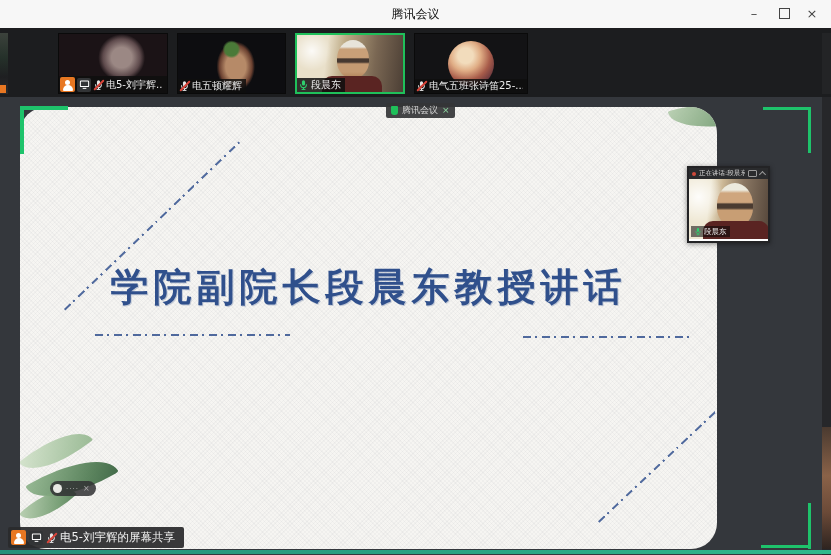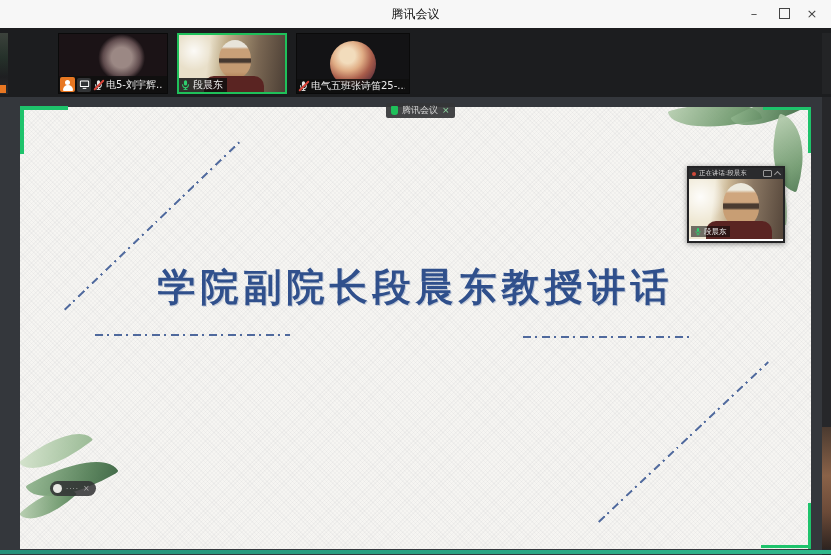--- a/index.html
+++ b/index.html
@@ -55,25 +55,25 @@
   .p3 .vid::before{content:"";position:absolute;left:38%;top:8%;width:32px;height:38px;border-radius:50% 50% 44% 44%;background:linear-gradient(#e8e4da 0 18%,#c9a078 24% 46%,#463830 50% 58%,#c49a72 63% 84%,#b08258 100%);}
   .p3 .vid::after{content:"";position:absolute;left:24%;top:72%;width:60px;height:22px;border-radius:10px 10px 0 0;background:#5a2422;}
   .p4 .vid{background:#131315;}
   .p4 .vid::before{content:"";position:absolute;left:50%;top:50%;width:46px;height:46px;margin:-23px 0 0 -23px;border-radius:50%;background:radial-gradient(circle at 38% 32%,#f2dcbc 0 18%,#e0ad85 36%,#a85c4a 58%,#63333c 80%,#2e1b24 100%);}
   .p5 .vid{background:#17181a;}
   .p5 .vid::before{content:"";position:absolute;left:50%;top:50%;width:46px;height:46px;margin:-23px 0 0 -23px;border-radius:50%;background:#f5f4f0;box-shadow:inset 0 0 0 1px #d8d8d2;}
   .p5 .vid::after{content:"";position:absolute;left:50%;top:58%;width:16px;height:12px;margin-left:-10px;border:1.6px solid #96a08f;border-radius:50%;border-top-color:transparent;border-left-color:transparent;transform:rotate(18deg);}
 
   
   .main{position:absolute;left:0;top:97px;width:831px;height:458px;background:#34373c;}
-  .slide{position:absolute;left:20px;top:10px;width:791px;height:442px;overflow:hidden;
+  .slide{position:absolute;left:20px;top:10px;width:697px;height:442px;overflow:hidden;
     background:
       repeating-linear-gradient(45deg,rgba(110,115,130,.05) 0 1px,transparent 1px 3px),
       repeating-linear-gradient(-45deg,rgba(110,115,130,.05) 0 1px,transparent 1px 3px),
-      #f6f5f2;}
+      #f6f5f2; border-radius: 26px;}
   .slide-title{position:absolute;left:0;top:155px;width:100%;text-align:center;
     font-family:"DejaVu Serif",serif;font-weight:700;font-size:38px;letter-spacing:5px;
     color:#30508c;text-shadow:1px 1px 0 rgba(48,80,140,.25);}
   .dashline{position:absolute;height:2px;opacity:.9;
     background:repeating-linear-gradient(90deg,#3d5a94 0 8px,transparent 8px 12px,#3d5a94 12px 14px,transparent 14px 19px);}
   .dl-h-left{left:75px;top:227px;width:195px;}
   .dl-h-right{left:503px;top:229px;width:167px;}
   .dl-diag1{left:11px;top:118px;width:242px;transform:rotate(-43.8deg);}
   .dl-diag2{left:547px;top:334px;width:233px;transform:rotate(-43.3deg);}
 
@@ -104,21 +104,21 @@
     background:linear-gradient(90deg,#27907a,#2ba584 60%,#31b98c);}
 
   
   .banner{position:absolute;left:386px;top:6px;height:15px;display:inline-flex;align-items:center;gap:4px;
     background:rgba(52,53,55,.92);border-radius:2px;padding:0 5px;z-index:6;}
   .banner .shield{width:7px;height:9px;background:#1fc05a;border-radius:1px 1px 3px 3px;flex:none;}
   .banner .blabel{color:#d8d8d8;font-size:9px;line-height:15px;white-space:nowrap;}
   .banner .bclose{color:#8fd8a2;font-size:9px;line-height:15px;}
 
   
-  .overlay{position:absolute;left:687px;top:69px;width:98px;height:77px;box-sizing:border-box;
+  .overlay{position:absolute;left:687px;top:69px;width:83px;height:77px;box-sizing:border-box;
     background:#ffffff;border:2px solid #232325;box-shadow:0 1px 5px rgba(0,0,0,.45);z-index:7;}
   .ov-head{position:relative;height:11px;background:#2a2b2d;display:flex;align-items:center;gap:3px;padding:0 3px;}
   .ov-pin{width:4px;height:4px;border-radius:50%;background:#d04a3a;flex:none;}
   .ov-status{flex:1;color:#d8d8d8;font-size:6.5px;line-height:11px;white-space:nowrap;overflow:hidden;}
   .ov-cam{width:7px;height:5px;border:1px solid #999;border-radius:1px;flex:none;}
   .ov-chev{width:4px;height:4px;border-top:1.4px solid #999;border-right:1.4px solid #999;transform:rotate(-45deg);margin-top:2px;flex:none;}
   .ov-vid{position:relative;height:60px;overflow:hidden;
     background:radial-gradient(circle 34px at 12% 30%,rgba(255,255,255,.9),rgba(255,255,255,0) 75%),
     linear-gradient(97deg,#efe8d4 0 26%,#cbb795 40%,#8a7763 64%,#55463a 100%);}
   .ov-vid .head{position:absolute;left:36%;top:6%;width:36px;height:44px;border-radius:50% 50% 44% 44%;
@@ -171,20 +171,35 @@
                 <rect class="mf" x="4.3" y="0.8" width="3.4" height="5.8" rx="1.7"></rect>
                 <path class="ms" d="M2.8 5.2a3.2 3.8 0 0 0 6.4 0"></path>
                 <line class="ms" x1="6" y1="8.8" x2="6" y2="10.4"></line>
                 <line class="ms" x1="3.9" y1="10.8" x2="8.1" y2="10.8"></line>
               </svg>
             </span>
       <span class="pname">电5-刘宇辉...</span>
     </div>
   </div>
 
+  <div class="thumb p1" style="width: 109px;">
+    <div class="vid"></div>
+    <div class="tag">
+
+      <span class="mic muted">
+              <svg viewBox="0 0 12 12">
+                <rect class="mf" x="4.3" y="0.8" width="3.4" height="5.8" rx="1.7"></rect>
+                <path class="ms" d="M2.8 5.2a3.2 3.8 0 0 0 6.4 0"></path>
+                <line class="ms" x1="6" y1="8.8" x2="6" y2="10.4"></line>
+                <line class="ms" x1="3.9" y1="10.8" x2="8.1" y2="10.8"></line>
+              </svg>
+            </span>
+      <span class="pname">电五顿耀辉</span>
+    </div>
+  </div>
 
 
   <div class="thumb p3 active" style="width: 110px;">
     <div class="vid"></div>
     <div class="tag">
 
       <span class="mic on">
               <svg viewBox="0 0 12 12">
                 <rect class="mf" x="4.3" y="0.8" width="3.4" height="5.8" rx="1.7"></rect>
                 <path class="ms" d="M2.8 5.2a3.2 3.8 0 0 0 6.4 0"></path>
@@ -275,15 +290,33 @@
                 <path class="ms" d="M2.8 5.2a3.2 3.8 0 0 0 6.4 0"></path>
                 <line class="ms" x1="6" y1="8.8" x2="6" y2="10.4"></line>
                 <line class="ms" x1="3.9" y1="10.8" x2="8.1" y2="10.8"></line>
               </svg>
             </span>
           <span class="ov-name">段晨东</span>
         </div>
       </div>
     </div>
 
+    <div class="toast">
+      <span class="badge person"></span>
+      <span class="badge screen static-scr">
+          <svg viewBox="0 0 12 12" width="11" height="11">
+            <rect x="1.5" y="2.3" width="9" height="6" rx="0.8" fill="none" stroke="#fff" stroke-width="1.1"></rect>
+            <line x1="4" y1="10.2" x2="8" y2="10.2" stroke="#fff" stroke-width="1.1"></line>
+          </svg>
+        </span>
+      <span class="mic muted static-mic">
+          <svg viewBox="0 0 12 12">
+            <rect class="mf" x="4.3" y="0.8" width="3.4" height="5.8" rx="1.7"></rect>
+            <path class="ms" d="M2.8 5.2a3.2 3.8 0 0 0 6.4 0"></path>
+            <line class="ms" x1="6" y1="8.8" x2="6" y2="10.4"></line>
+            <line class="ms" x1="3.9" y1="10.8" x2="8.1" y2="10.8"></line>
+          </svg>
+        </span>
+      <span class="tlabel">电5-刘宇辉的屏幕共享</span>
+    </div>
 
   </div>
 </div>
 
 </body></html>

